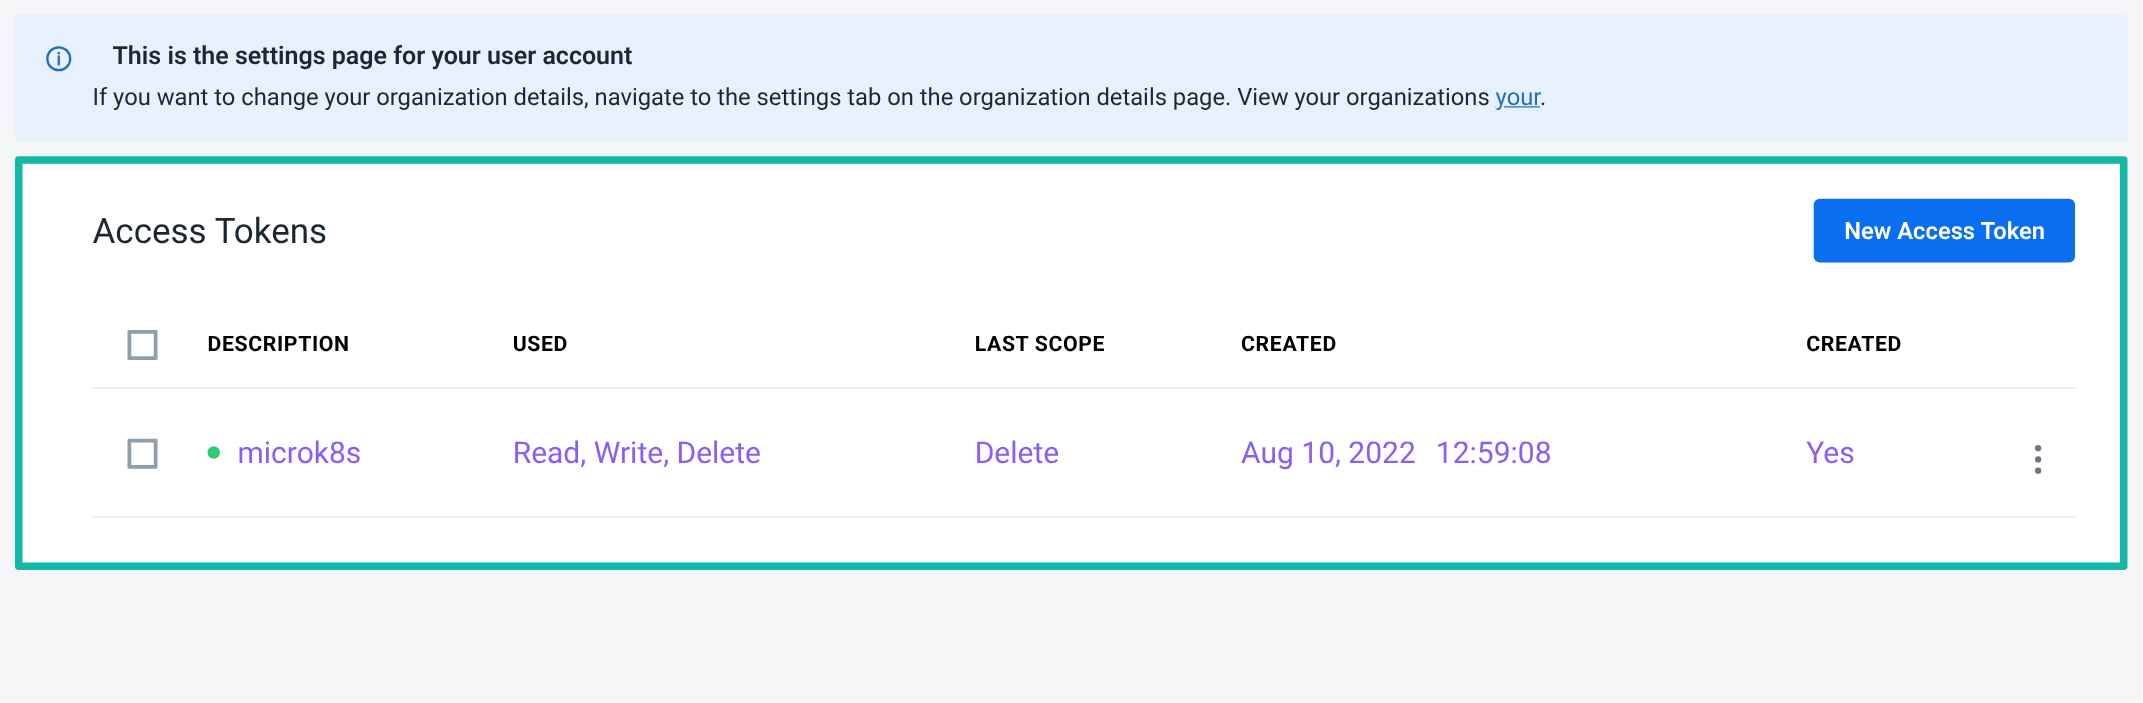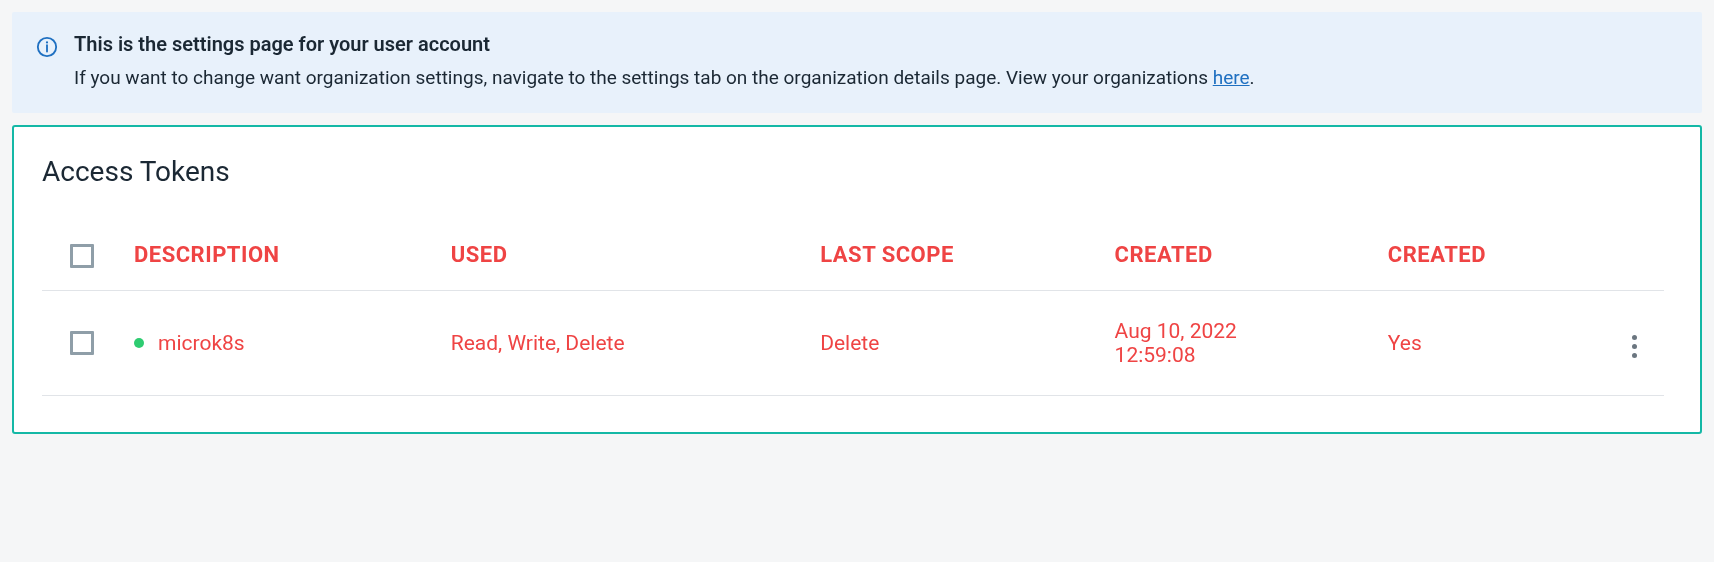--- a/index.html
+++ b/index.html
@@ -31,36 +31,37 @@
       display: block;
     }
     .info-content {
       flex: 1;
     }
     .info-title {
       font-size: 20px;
       font-weight: 600;
       color: #1b2834;
       margin-bottom: 8px;
+      margin-left: 16px;
     }
     .info-subtitle {
       font-size: 19px;
       color: #1b2834;
       line-height: 1.5;
     }
     .info-subtitle a {
       color: #1f70c1;
       text-decoration: underline;
     }
     .card {
       background: #ffffff;
       margin: 12px;
-      border: 2px solid #14b8a6;
+      border: 6px solid #14b8a6;
       border-radius: 3px;
-      padding: 28px 36px 36px 28px;
+      padding: 28px 36px 36px 56px;
     }
     .card-header {
       display: flex;
       justify-content: space-between;
       align-items: center;
       margin-bottom: 36px;
     }
     .card-title {
       font-size: 28px;
       font-weight: 400;
@@ -76,32 +77,32 @@
       font-weight: 600;
       cursor: pointer;
       font-family: inherit;
     }
     table {
       width: 100%;
       border-collapse: collapse;
     }
     thead th {
       text-align: left;
-      font-size: 22px;
+      font-size: 17px;
       font-weight: 700;
-      color: #ef4444;
+      color: #000000;
       letter-spacing: 0.5px;
       padding: 18px 12px 22px 12px;
       border-bottom: 1px solid #e1e4e8;
     }
     tbody td {
       padding: 28px 12px;
       border-bottom: 1px solid #e1e4e8;
-      font-size: 21px;
-      color: #ef4444;
+      font-size: 24px;
+      color: #8b5cf6;
       vertical-align: middle;
     }
     .col-check {
       width: 80px;
       text-align: center;
     }
     .col-actions {
       width: 60px;
       text-align: center;
     }
@@ -121,21 +122,21 @@
     }
     .status-dot {
       width: 10px;
       height: 10px;
       border-radius: 50%;
       background: #2ecc71;
       display: inline-block;
     }
     .created-cell {
       display: inline-flex;
-      flex-direction: column;
+      gap: 16px;
     }
     .kebab {
       display: inline-flex;
       flex-direction: column;
       gap: 4px;
       align-items: center;
       justify-content: center;
       cursor: pointer;
       padding: 6px;
     }
@@ -154,28 +155,29 @@
   <div class="info-icon-wrap">
     <svg width="22" height="22" viewBox="0 0 24 24" fill="none" stroke="#1f70c1" stroke-width="2">
       <circle cx="12" cy="12" r="10"></circle>
       <line x1="12" y1="10" x2="12" y2="17" stroke-linecap="round"></line>
       <circle cx="12" cy="7" r="1.2" fill="#1f70c1" stroke="none"></circle>
     </svg>
   </div>
   <div class="info-content">
     <div class="info-title">This is the settings page for your user account</div>
     <div class="info-subtitle">
-      <span>If you want to change want organization settings, navigate to the settings tab on the organization details page. View your organizations </span><a href="#">here</a><span>.</span>
+      <span>If you want to change your organization details, navigate to the settings tab on the organization details page. View your organizations </span><a href="#">your</a><span>.</span>
     </div>
   </div>
 </div>
 
 <div class="card">
   <div class="card-header">
     <h2 class="card-title">Access Tokens</h2>
+    <button class="btn-primary">New Access Token</button>
   </div>
 
   <table>
     <thead>
       <tr>
         <th class="col-check">
           <span class="checkbox"></span>
         </th>
         <th>DESCRIPTION</th>
         <th>USED</th>

